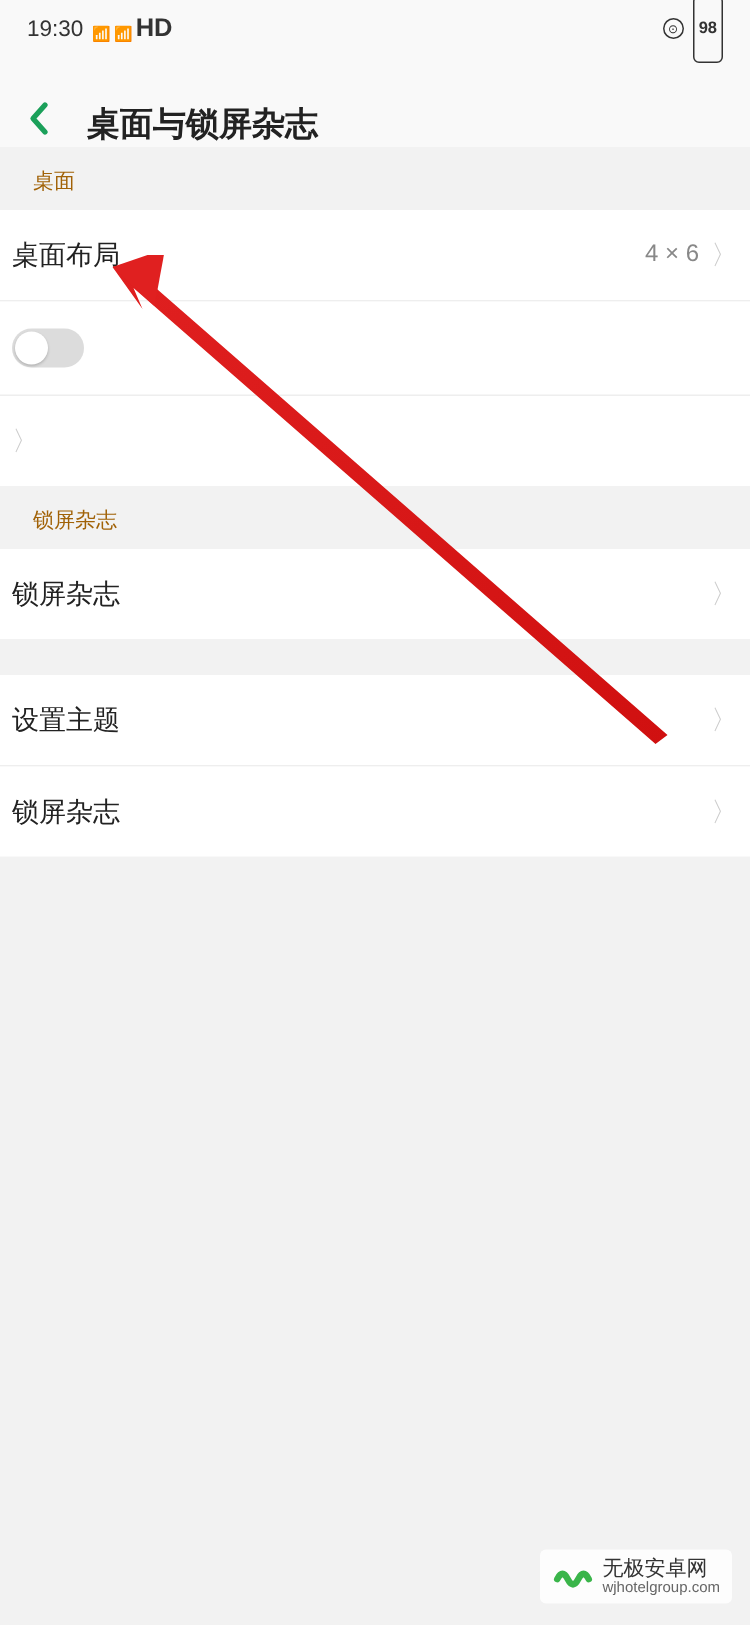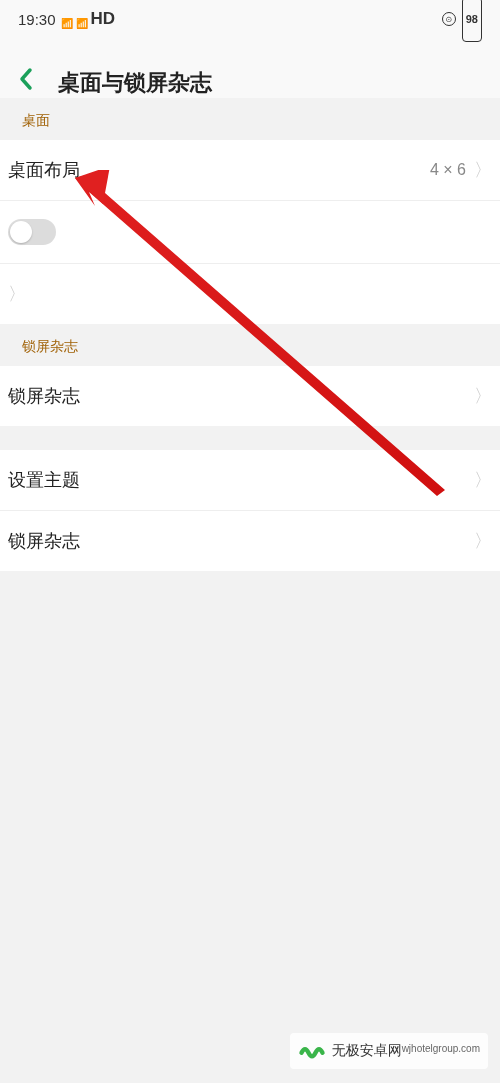--- a/index.html
+++ b/index.html
@@ -156,21 +156,21 @@
       background: rgba(255,255,255,0.85);
       padding: 4px 8px;
       border-radius: 4px;
     }
     .wm-logo {
       width: 28px;
       height: 28px;
     }
     .wm-text {
       display: flex;
-      flex-direction: row;
+      flex-direction: column;
       line-height: 1.1;
     }
     .wm-title {
       font-size: 14px;
       color: #333;
       font-weight: 500;
     }
     .wm-url {
       font-size: 10px;
       color: #666;

